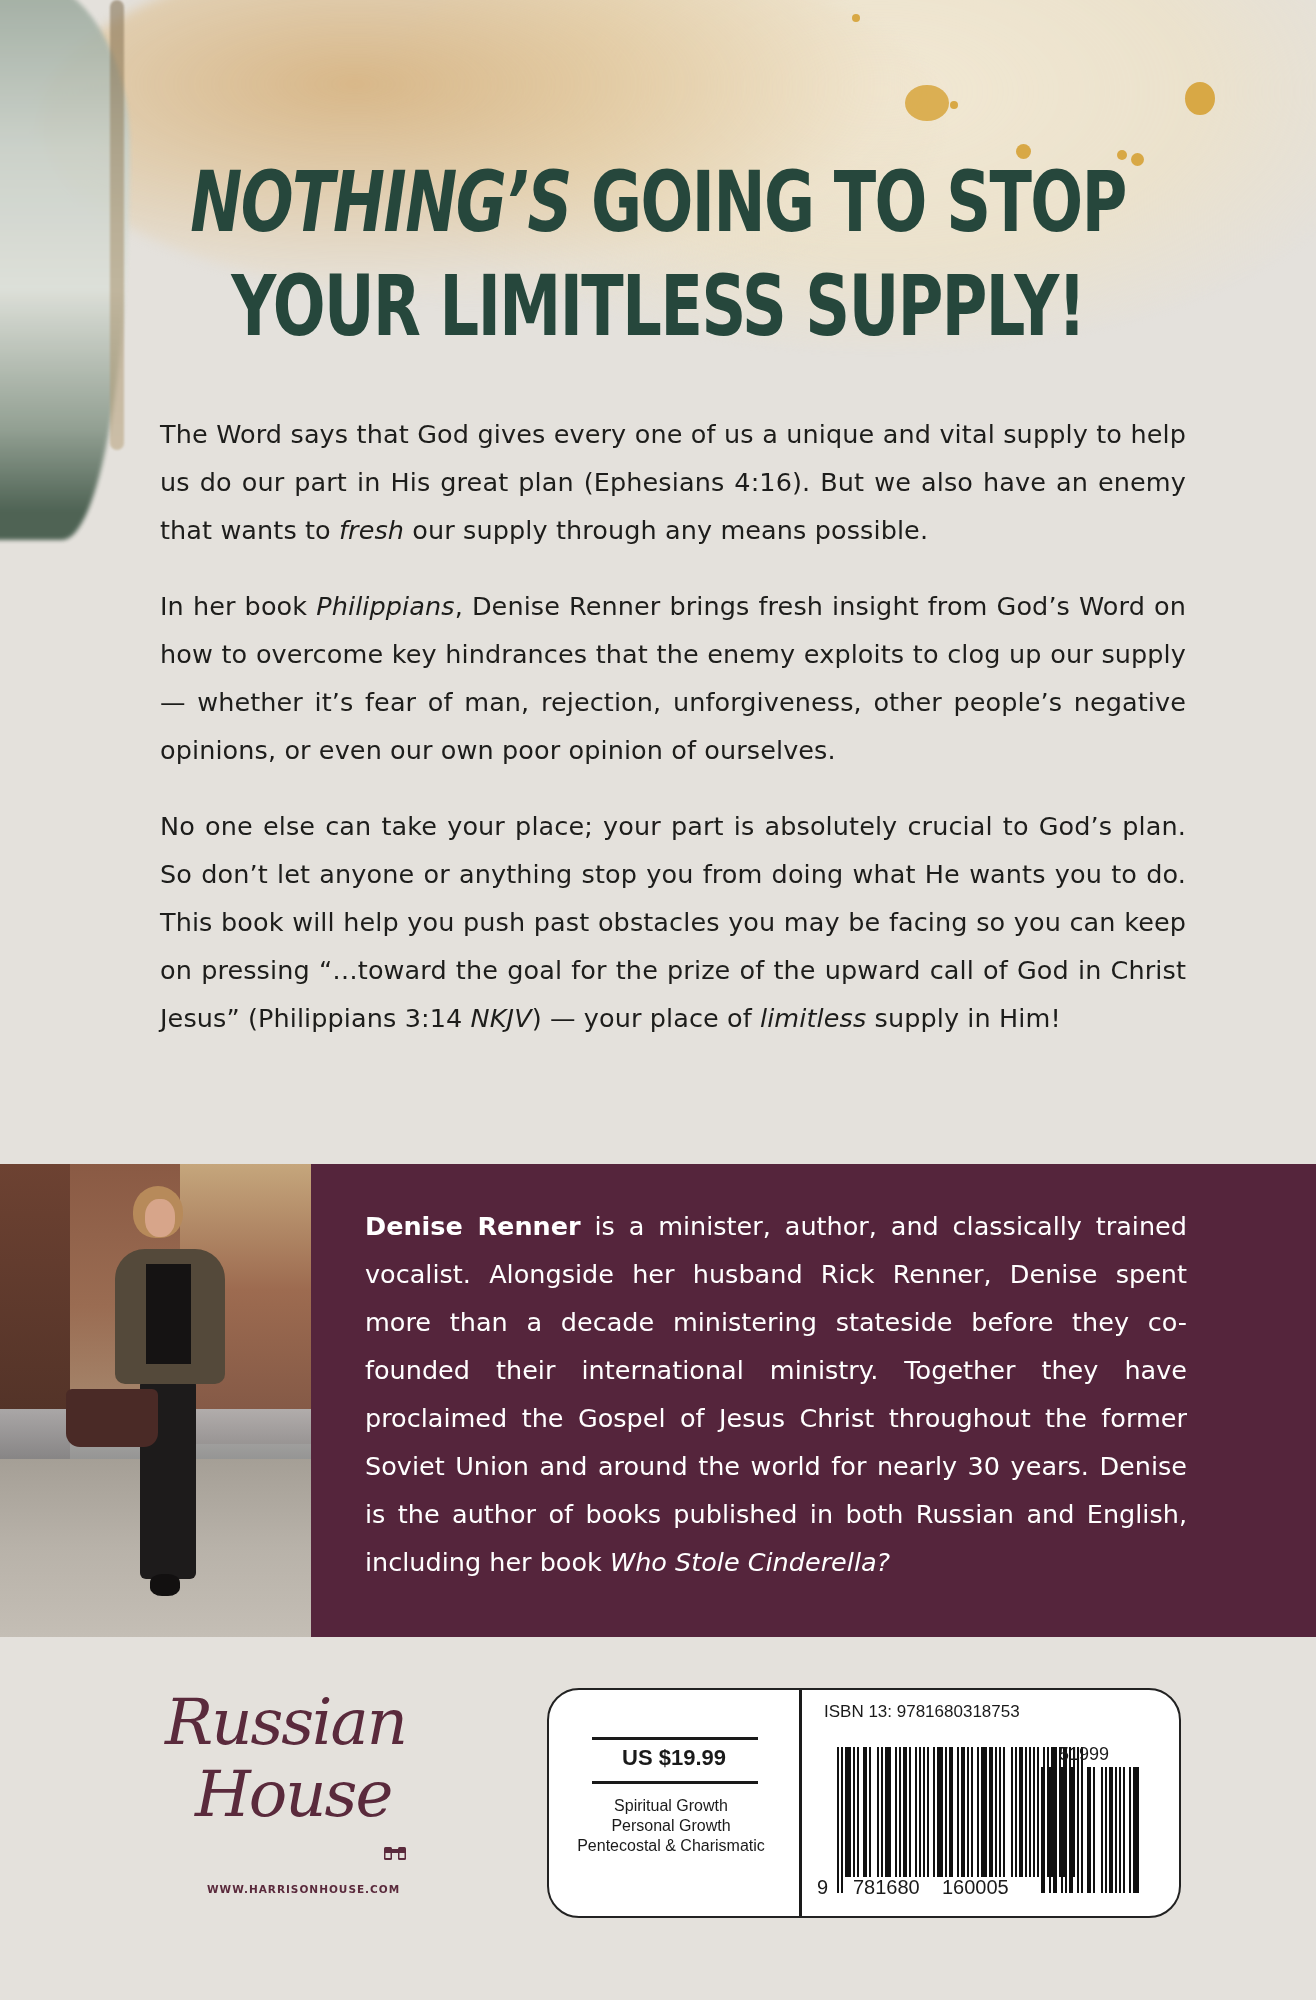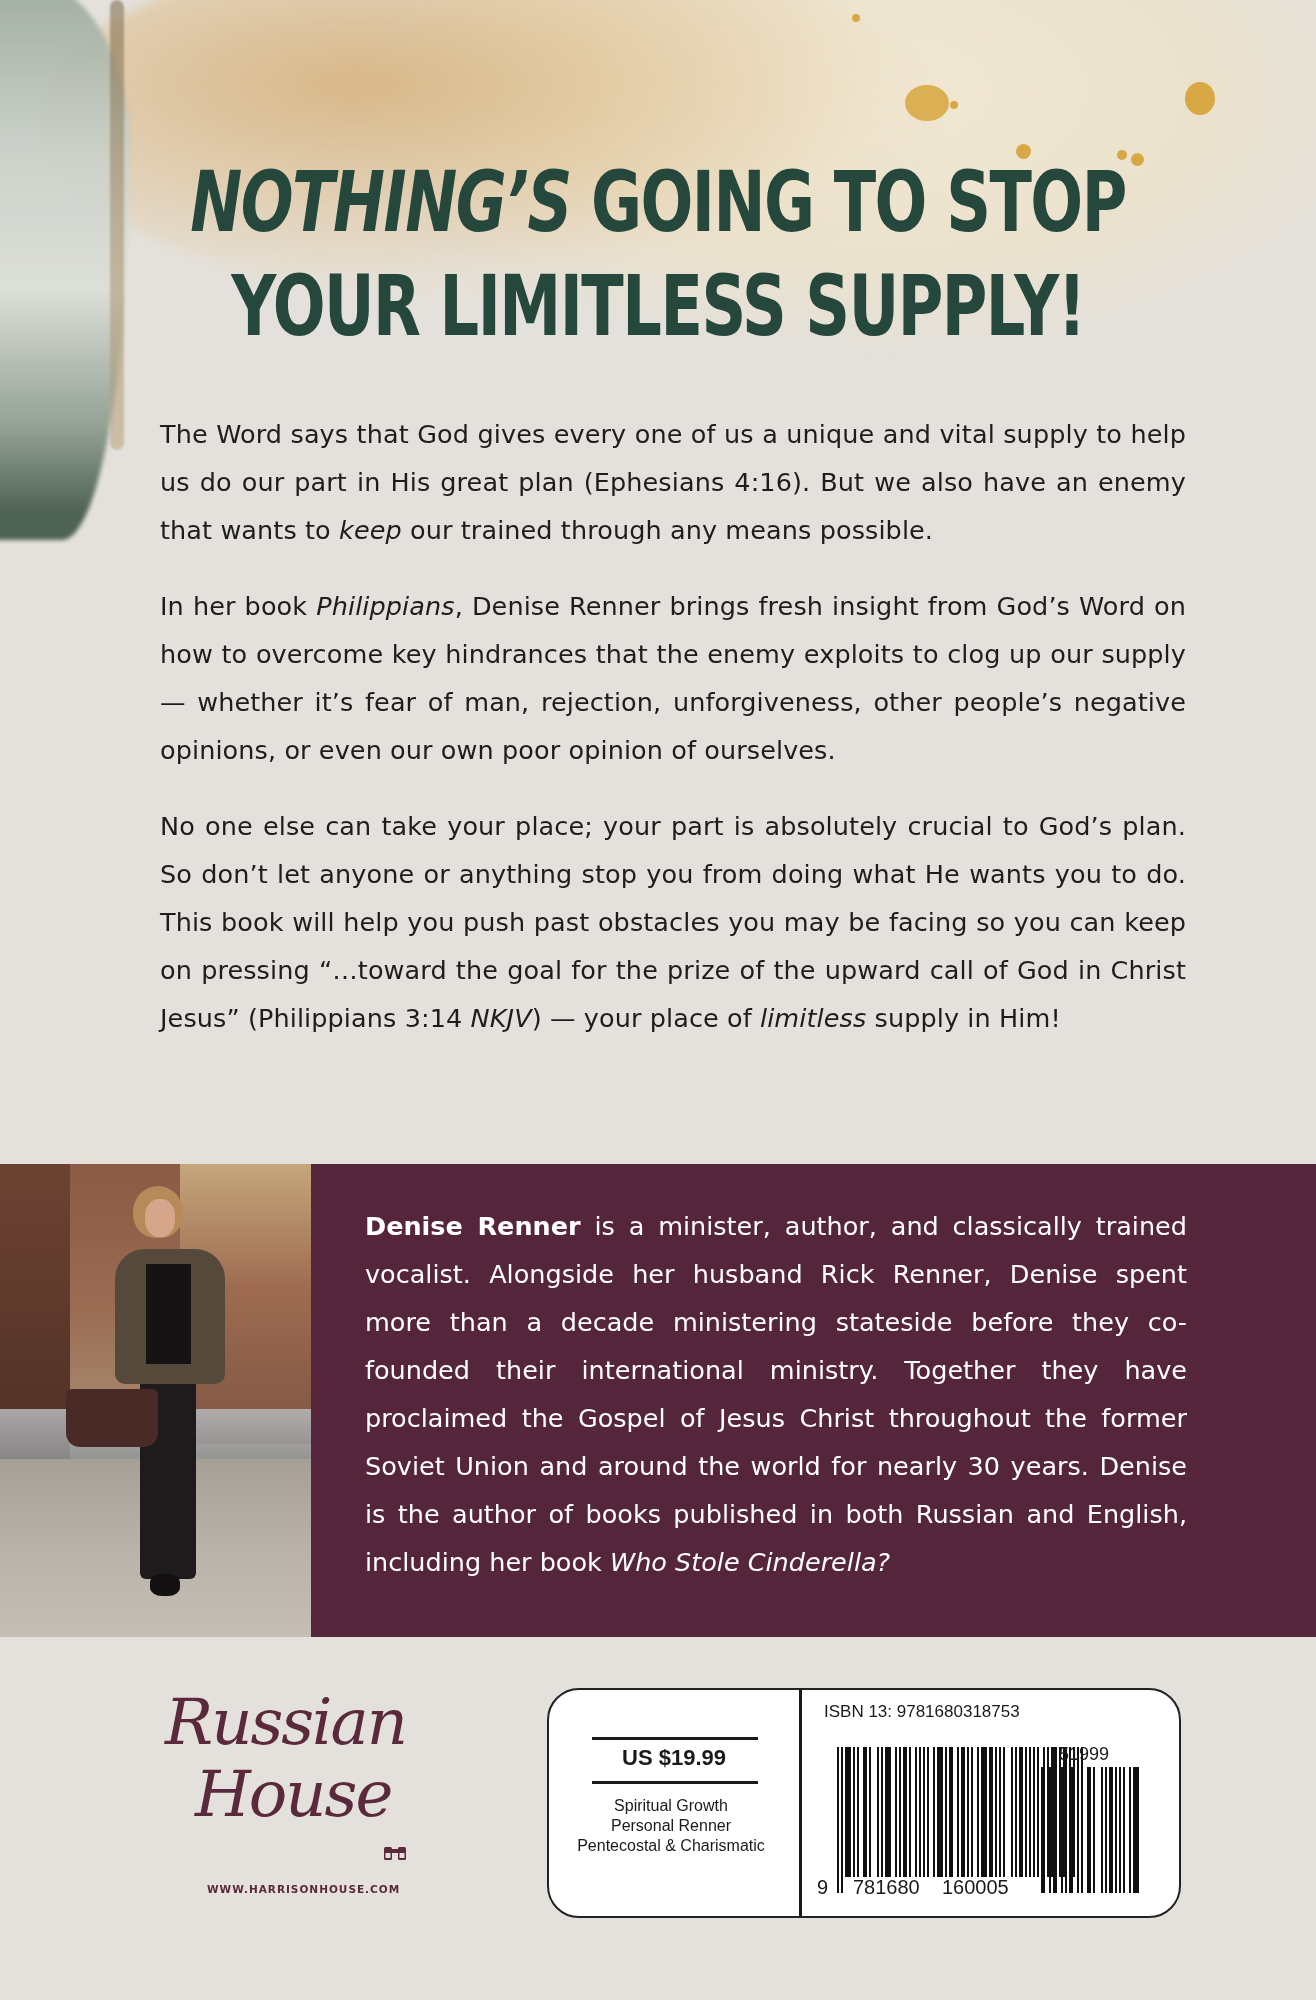--- a/index.html
+++ b/index.html
@@ -164,21 +164,21 @@
   <div class="dot d5"></div>
   <div class="dot d6"></div>
   <div class="dot d7"></div>
 
   <h1 class="headline" style="margin:0;">
     <span class="line"><span class="ital">NOTHING’S</span><span> GOING TO STOP</span></span>
     <span class="line">YOUR LIMITLESS SUPPLY!</span>
   </h1>
 
   <div class="body-text">
-    <p><span>The Word says that God gives every one of us a unique and vital supply to help us do our part in His great plan (Ephesians 4:16). But we also have an enemy that wants to </span><em>keep</em><span> our trained through any means possible.</span></p>
+    <p><span>The Word says that God gives every one of us a unique and vital supply to help us do our part in His great plan (Ephesians 4:16). But we also have an enemy that wants to </span><em>fresh</em><span> our supply through any means possible.</span></p>
     <p><span>In her book </span><em>Philippians</em><span>, Denise Renner brings fresh insight from God’s Word on how to overcome key hindrances that the enemy exploits to clog up our supply — whether it’s fear of man, rejection, unforgiveness, other people’s negative opinions, or even our own poor opinion of ourselves.</span></p>
     <p><span>No one else can take your place; your part is absolutely crucial to God’s plan. So don’t let anyone or anything stop you from doing what He wants you to do. This book will help you push past obstacles you may be facing so you can keep on pressing “…toward the goal for the prize of the upward call of God in Christ Jesus” (Philippians 3:14 </span><em>NKJV</em><span>) — your place of </span><em>limitless</em><span> supply in Him!</span></p>
   </div>
 
   <div class="author-band">
     <div class="author-photo">
       <div class="photo-bldg-l"></div>
       <div class="photo-bldg-r"></div>
       <div class="photo-cars"></div>
       <div class="photo-street"></div>
@@ -208,21 +208,21 @@
     <div class="logo-url">WWW.HARRISONHOUSE.COM</div>
   </div>
 
   <div class="barcode-box">
     <div class="price-panel">
       <div class="rule top"></div>
       <div class="price">US $19.99</div>
       <div class="rule bot"></div>
       <div class="categories">
         <div>Spiritual Growth</div>
-        <div>Personal Renner</div>
+        <div>Personal Growth</div>
         <div>Pentecostal &amp; Charismatic</div>
       </div>
     </div>
     <div class="divider"></div>
     <div class="isbn-label">ISBN 13: 9781680318753</div>
     <div class="bars-main" id="bars-main">
         <div class="bar" style="width: 2px;"></div>
         <div class="bar gap" style="width: 2px;"></div>
         <div class="bar" style="width: 2px;"></div>
         <div class="bar gap" style="width: 2px;"></div>

